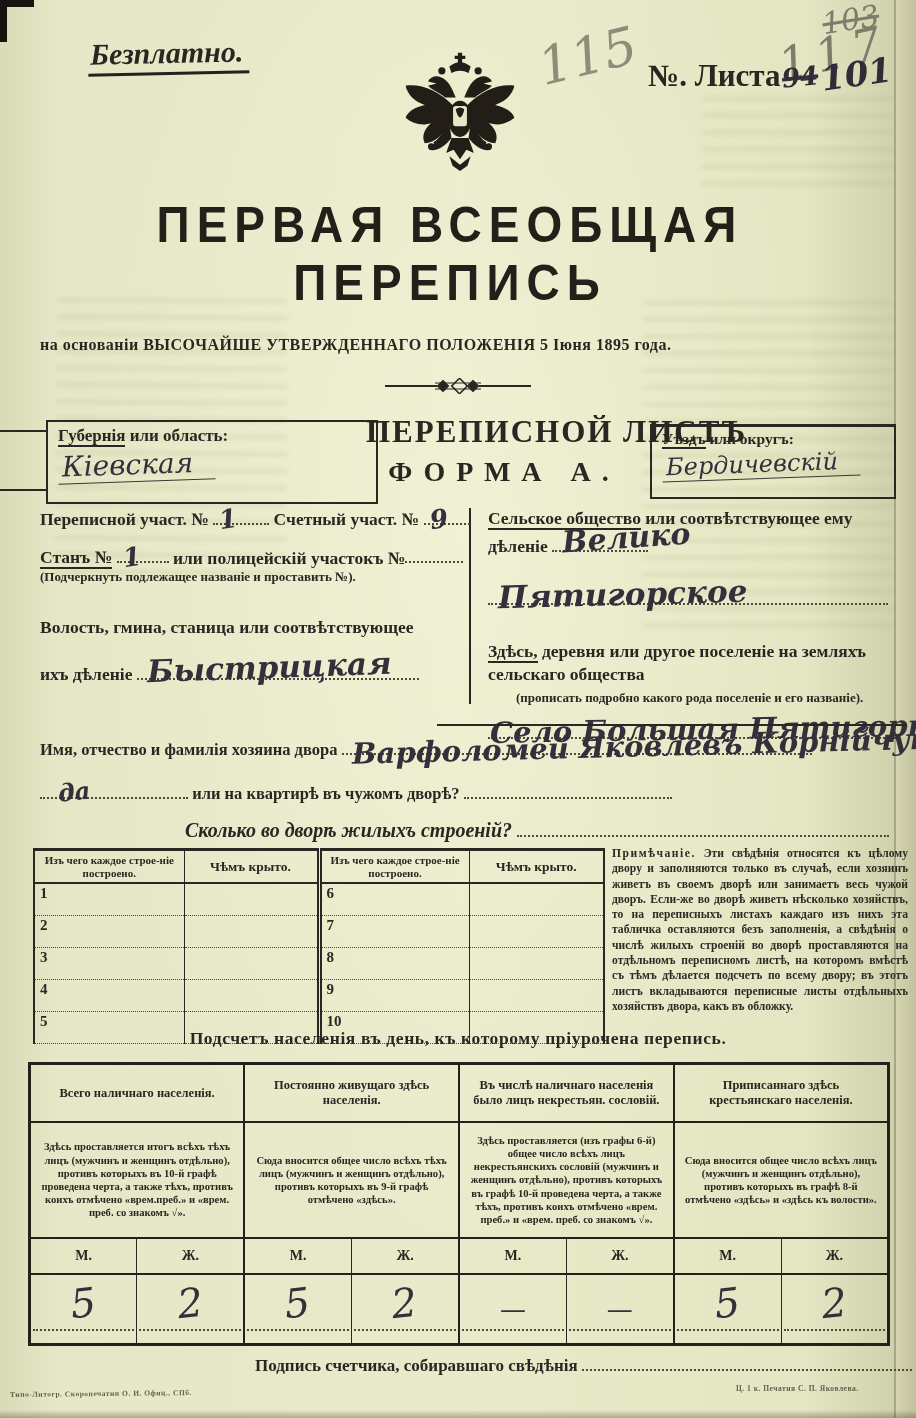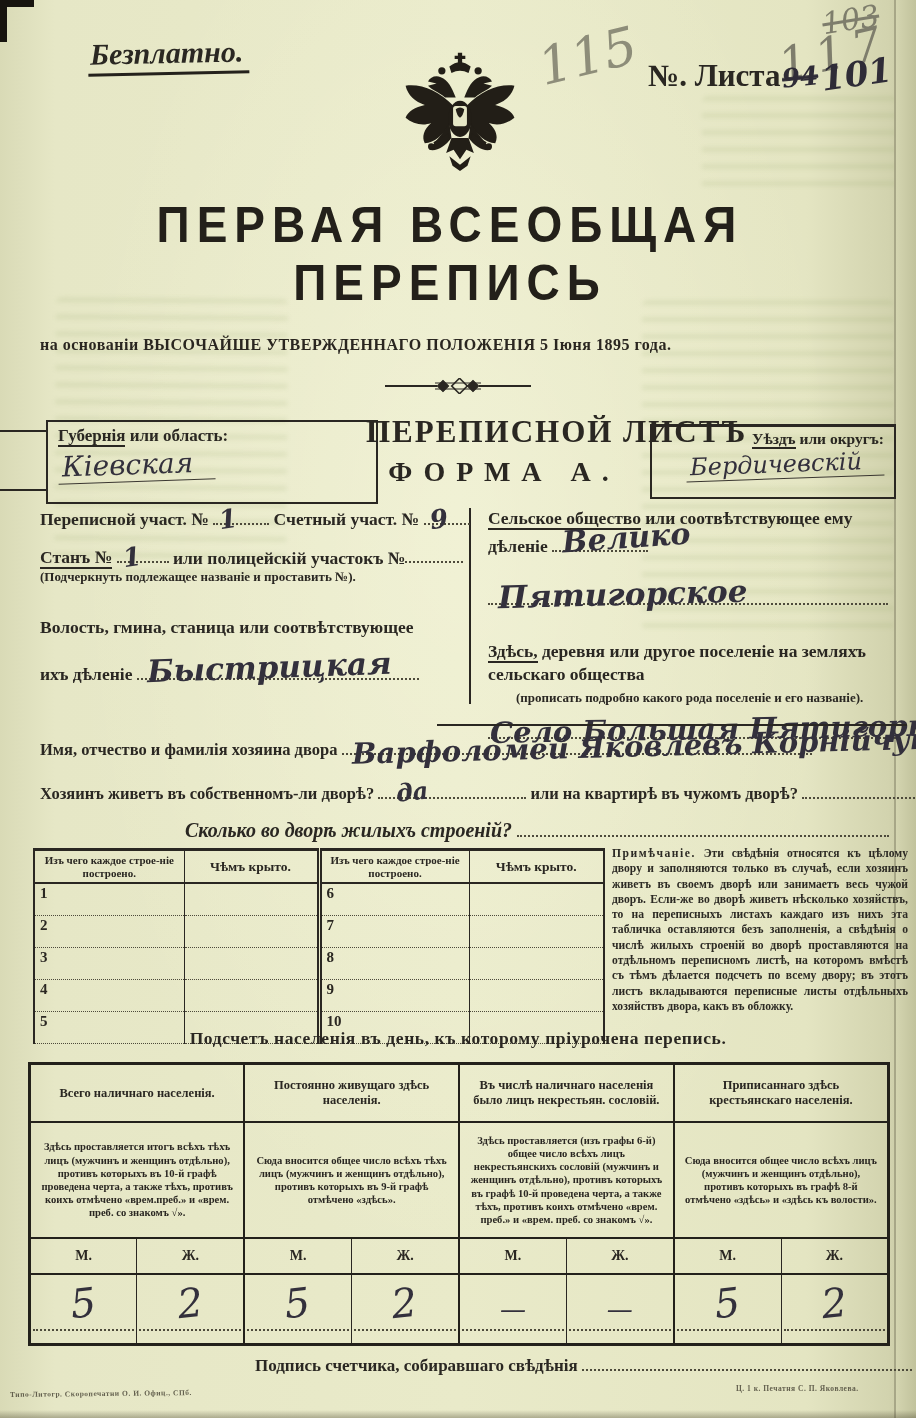--- a/index.html
+++ b/index.html
@@ -46,21 +46,21 @@
   .t2{position:absolute;left:0;width:900px;top:276px;text-align:center;
     font-size:33px;font-weight:700;color:#2a2620;}
   .t3{position:absolute;left:0;width:900px;top:336px;text-align:left;
     font-size:16px;font-weight:700;letter-spacing:.5px;color:#2a2620;margin-left:40px;}
   .orn{position:absolute;left:385px;top:378px;}
   
   .banner-l-ext-t{left:0;top:430px;width:48px;height:2px;}
   .banner-l-ext-b{left:0;top:489px;width:48px;height:2px;}
   .banner-box{position:absolute;border:2px solid #2a2722;}
   .box-gub{left:46px;top:420px;width:308px;height:72px;padding:4px 10px;}
-  .box-uezd{left:650px;top:424px;width:222px;height:64px;padding:3px 10px;border-top-width:3px;text-align:right;}
+  .box-uezd{left:650px;top:424px;width:222px;height:64px;padding:3px 10px;border-top-width:3px;}
   .box-lbl{font-size:17px;font-weight:700;white-space:nowrap;}
   .box-lbl .u{border-bottom:2px solid #2a2722;}
   .box-hand{font-size:28px;margin-top:2px;transform:rotate(-2deg);display:inline-block;
     border-bottom:1px solid #3a3731;padding:0 22px 0 4px;}
   .box-hand.small{font-size:24px;}
   .banner-c{position:absolute;left:366px;top:414px;width:276px;text-align:center;}
   .banner-c .l1{font-size:31px;font-weight:700;letter-spacing:2px;white-space:nowrap;}
   .banner-c .l2{font-size:28px;font-weight:700;letter-spacing:11px;margin-top:6px;}
   
   .colL{position:absolute;left:40px;top:505px;width:420px;font-size:17.5px;font-weight:700;}
@@ -242,21 +242,20 @@
       <span class="hw-over"><span class="dot" style="width:408px;"></span><span class="write" style="font-size:29px;bottom:-2px;left:2px;transform:rotate(-1deg);">Село Большая Пятигорка</span></span>
     </div>
   </div>
 
   <div class="rule rule-name-top"></div>
   <div class="host1">
     <span>Имя, отчество и фамилія хозяина двора</span>
     <span class="hw-over"><span class="dot" style="width:470px;"></span><span class="write" style="font-size:29px;bottom:-3px;transform:rotate(-1.5deg);">Варфоломей Яковлевъ Корнійчукъ</span></span>
   </div>
   <div class="host2">
-    <span>Хозяинъ живетъ въ собственномъ-ли дворѣ?</span>
     <span class="hw-over"><span class="dot" style="width:148px;"></span><span class="write" style="font-size:24px;bottom:-2px;left:18px;transform:rotate(-6deg);">да</span></span>
     <span>или на квартирѣ въ чужомъ дворѣ?</span>
     <span class="dot" style="width:208px;"></span>
   </div>
   <div class="hostq">
     <span>Сколько во дворѣ жилыхъ строеній?</span>
     <span class="dot" style="width:372px;"></span>
   </div>
 
   <table class="bld">

